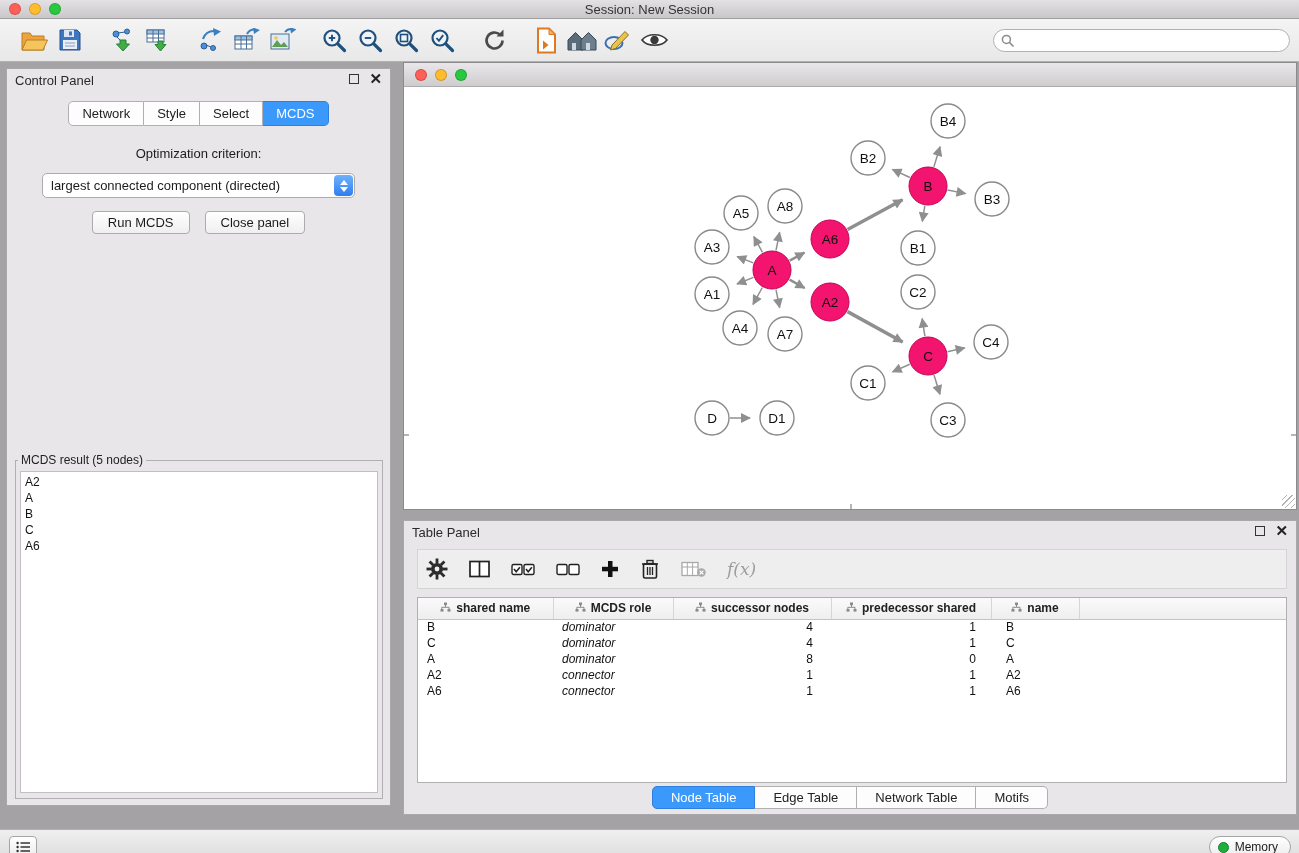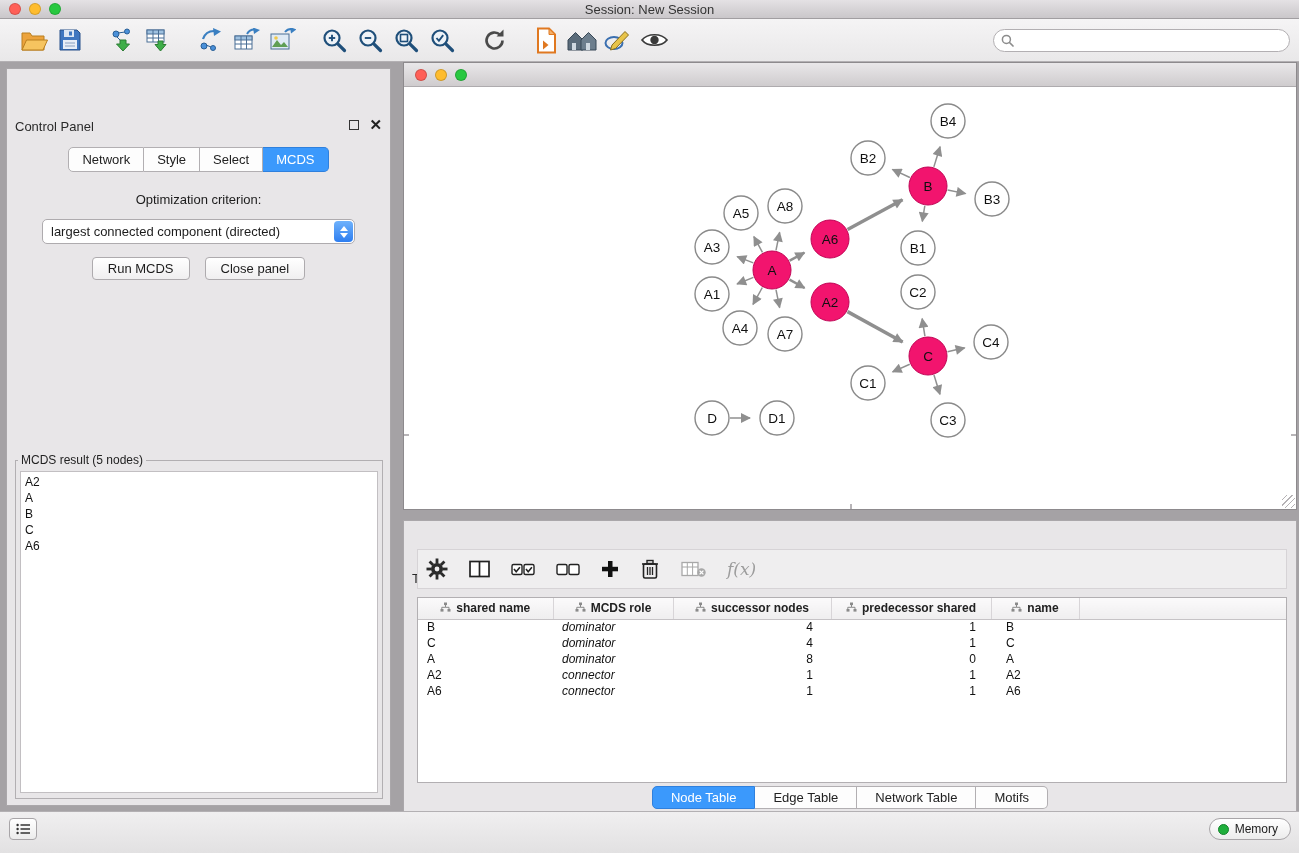--- a/index.html
+++ b/index.html
@@ -36,21 +36,21 @@
     width:297px; height:23px; background:#fff;
     border:1px solid #b2afb2; border-radius:12px;
     display:flex; align-items:center; padding-left:7px;
   }
   .search-box input { border:none; outline:none; flex:1; font-size:12px; background:transparent; margin-left:4px; font-family:"Liberation Sans",sans-serif; }
   
   .control-panel {
     position:absolute; left:6px; top:68px; width:385px; height:738px;
     background:#e8e6e8; border:1px solid #aaa7aa;
   }
-  .panel-header { position:relative; height:24px;margin-top:46px; }
+  .panel-header { position:relative; height:24px; }
   .panel-title { position:absolute; left:8px; top:4px; font-size:13px; color:#2a2a2a; }
   .panel-btns { position:absolute; right:8px; top:5px; display:flex; gap:10px; align-items:center; }
   .float-glyph { width:10px; height:10px; border:1.5px solid #333; display:inline-block; }
   .close-glyph { font-size:15px; font-weight:bold; color:#222; line-height:10px; }
   .cp-tabs { display:flex; justify-content:center; margin-top:8px; }
   .cp-tab {
     font-size:13px; padding:4px 13px; background:#fdfdfd; color:#222;
     border:1px solid #b2afb2; border-left:none; cursor:default;
   }
   .cp-tab:first-child { border-left:1px solid #b2afb2; border-radius:5px 0 0 5px; }
@@ -139,21 +139,21 @@
   .tp-tabs { position:absolute; left:0; right:0; bottom:5px; display:flex; justify-content:center; }
   .tp-tab {
     font-size:13px; padding:3px 18px; background:#fdfdfd; color:#222;
     border:1px solid #b2afb2; border-left:none;
   }
   .tp-tab:first-child { border-left:1px solid #b2afb2; border-radius:5px 0 0 5px; }
   .tp-tab:last-child { border-radius:0 5px 5px 0; }
   .tp-tab.active { background:#3b99fc; border-color:#2f80dd; color:#fff; }
   
   .statusbar {
-    position:absolute; left:0; right:0; bottom:0; height:42px;
+    position:absolute; left:0; right:0; bottom:0; height:24px;
     background:linear-gradient(#f0eff0,#e2e1e2);
     border-top:1px solid #b3b0b3;
   }
   .list-btn {
     position:absolute; left:9px; top:6px; width:28px; height:22px;
     background:linear-gradient(#fff,#ececec); border:1px solid #a8a5a8; border-radius:4px;
     display:flex; align-items:center; justify-content:center;
   }
   .memory-btn {
     position:absolute; right:8px; top:6px; height:22px;

